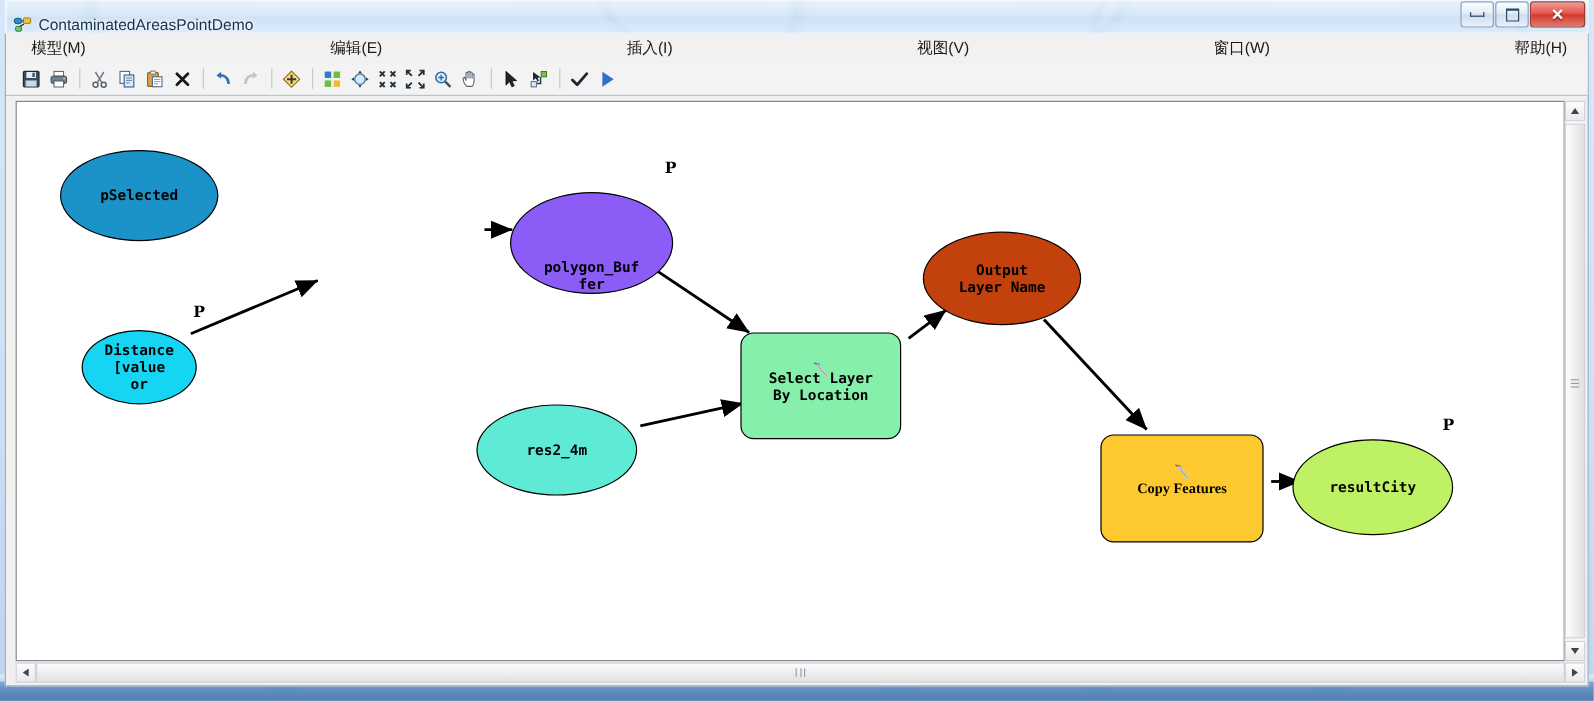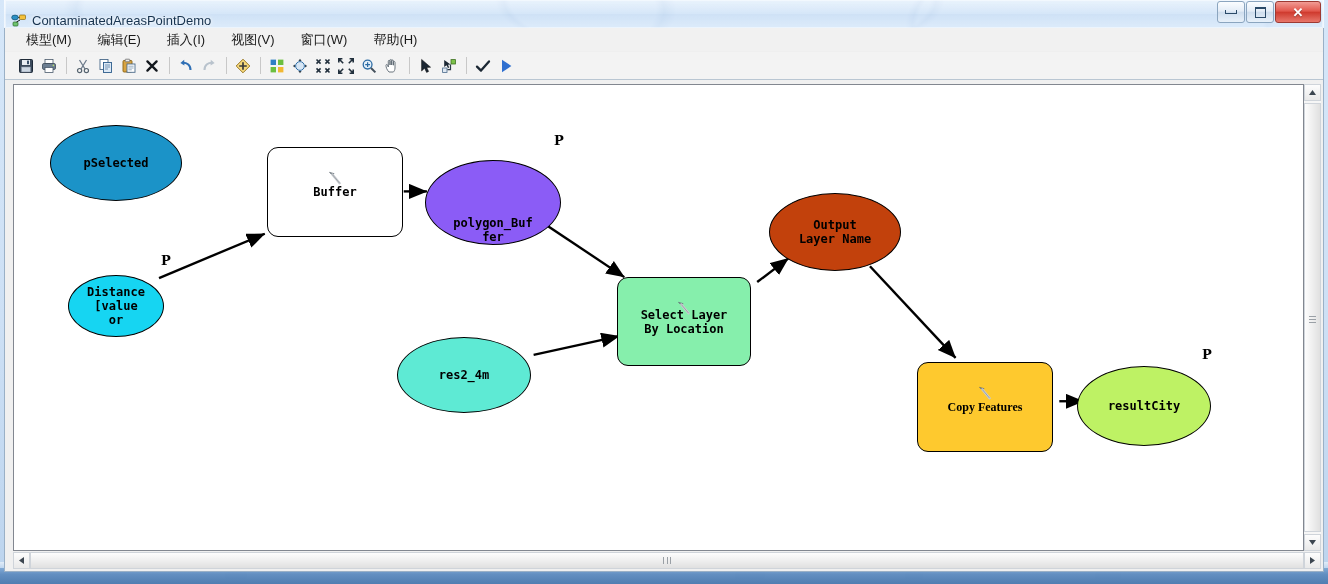--- a/index.html
+++ b/index.html
@@ -76,20 +76,21 @@
     border-top: none;
     box-sizing: border-box;
     display: flex; flex-direction: column;
   }
   
   #menubar {
     height: 23px; background: #f1f1f1;
     display: flex; align-items: center; padding-left: 12px;
     font-size: 13px; color: #1a1a1a;
     border-bottom: 1px solid #efefef;
+    justify-content: space-between;
   }
   .menu-item { padding: 2px 9px; margin-right: 8px; cursor: default; white-space: nowrap; }
 
   
   #toolbar {
     height: 27px; background: #f3f3f3;
     display: flex; align-items: center; padding-left: 10px;
     border-bottom: 1px solid #b9c6d2;
   }
   .tb { width: 22px; height: 22px; display:flex; align-items:center; justify-content:center; margin-right:1px; }
@@ -396,30 +397,20 @@
           <span>Distance
 [value
 or</span>
         </div>
 
         <div class="node ellipse" style="left:36px;top:40px;width:132px;height:76px;background:#1b93c8;">
           <span>pSelected</span>
         </div>
         <div class="plabel" style="left:147px;top:168px;">P</div>
 
-        <div class="rect" style="left:253px;top:62px;width:134px;height:88px;background:#ffffff;">
-          <span class="hammer">
-            <svg width="20" height="20" viewBox="0 0 20 20">
-              <path d="M4.5 3.4 L9 4.6 L7.6 6.1 Z" fill="#9aa4ad" stroke="#5d666e" stroke-width=".7"></path>
-              <path d="M7.4 5.6 L14.6 14.2" stroke="#c9ccd0" stroke-width="2.4" stroke-linecap="round"></path>
-              <path d="M7.4 5.6 L14.6 14.2" stroke="#8d949b" stroke-width=".7"></path>
-            </svg>
-          </span>
-          <span>Buffer</span>
-        </div>
 
         <div class="node ellipse" style="left:411px;top:75px;width:136px;height:85px;background:#8b5cf6;align-items:flex-end;">
           <span>polygon_Buf
 fer</span>
         </div>
         <div class="plabel" style="left:540px;top:48px;">P</div>
 
         <div class="node ellipse" style="left:383px;top:252px;width:134px;height:76px;background:#5eead4;">
           <span>res2_4m</span>
         </div>

